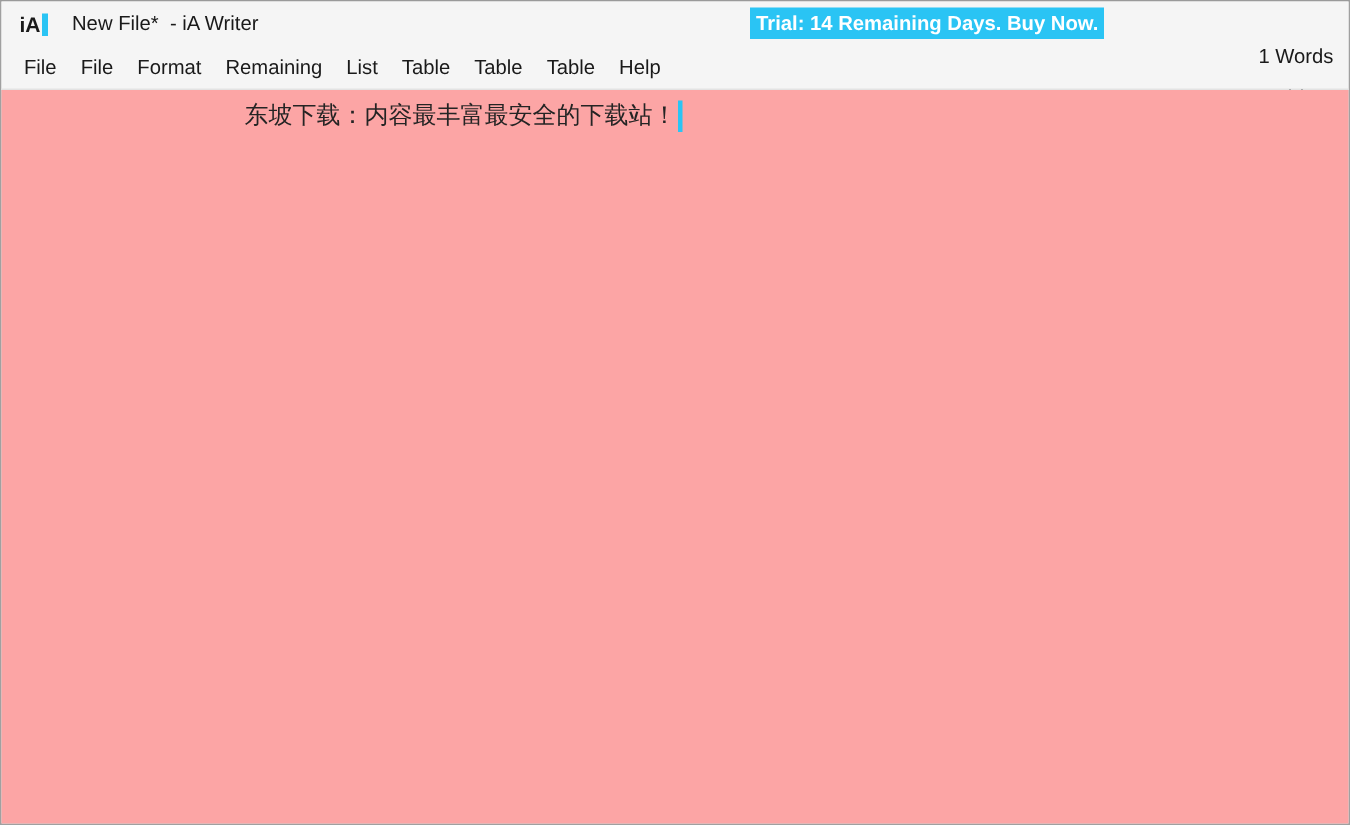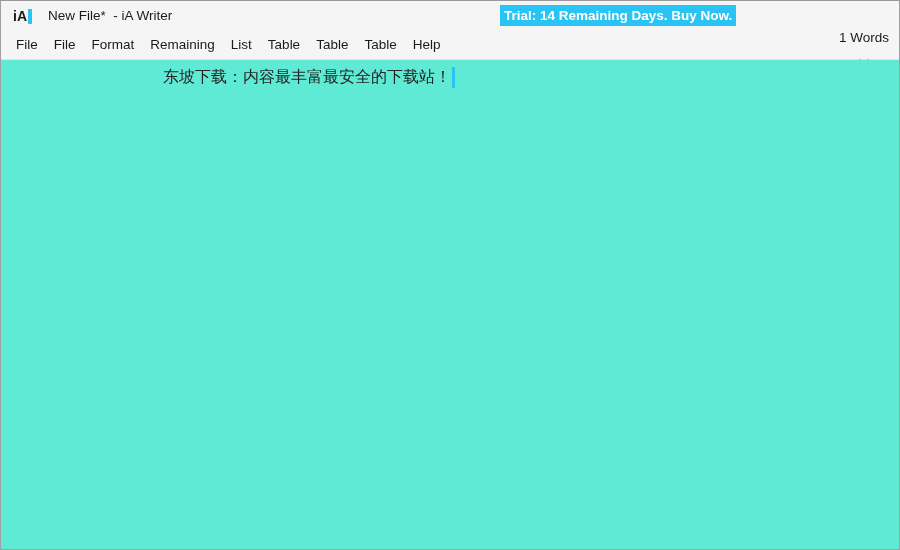--- a/index.html
+++ b/index.html
@@ -127,21 +127,21 @@
   }
   .chevron-down {
     width: 14px;
     height: 14px;
     display: block;
   }
 
   
   .editor {
     flex: 1 1 auto;
-    background: #5eead4;
+    background: #fca5a5;
     position: relative;
     overflow: hidden;
   }
   .doc-line {
     position: absolute;
     left: 162px;
     top: 5px;
     display: flex;
     align-items: center;
     white-space: pre;

